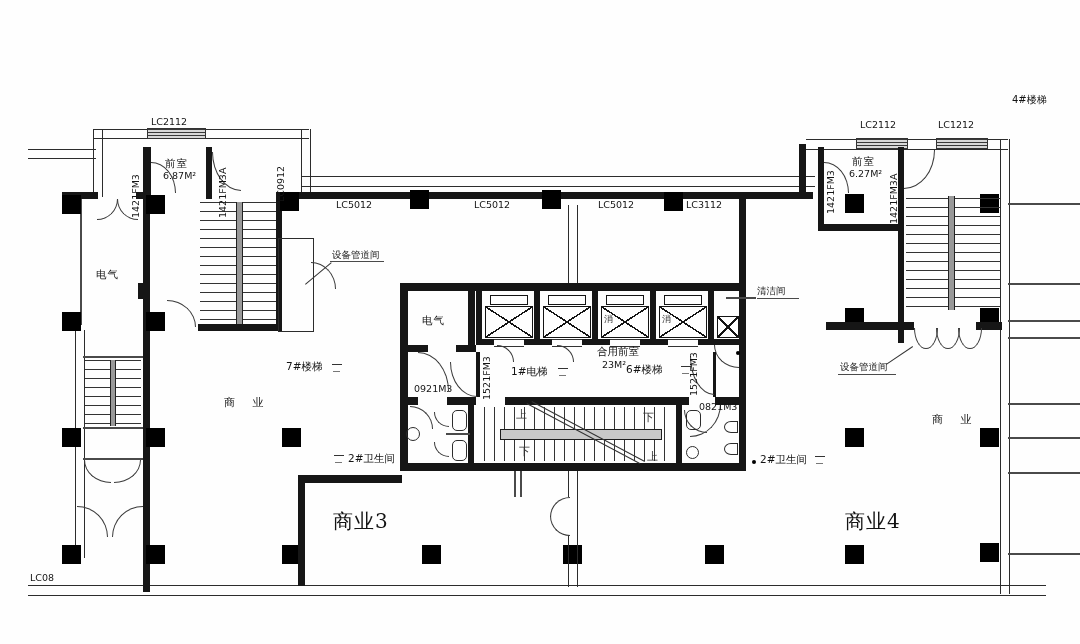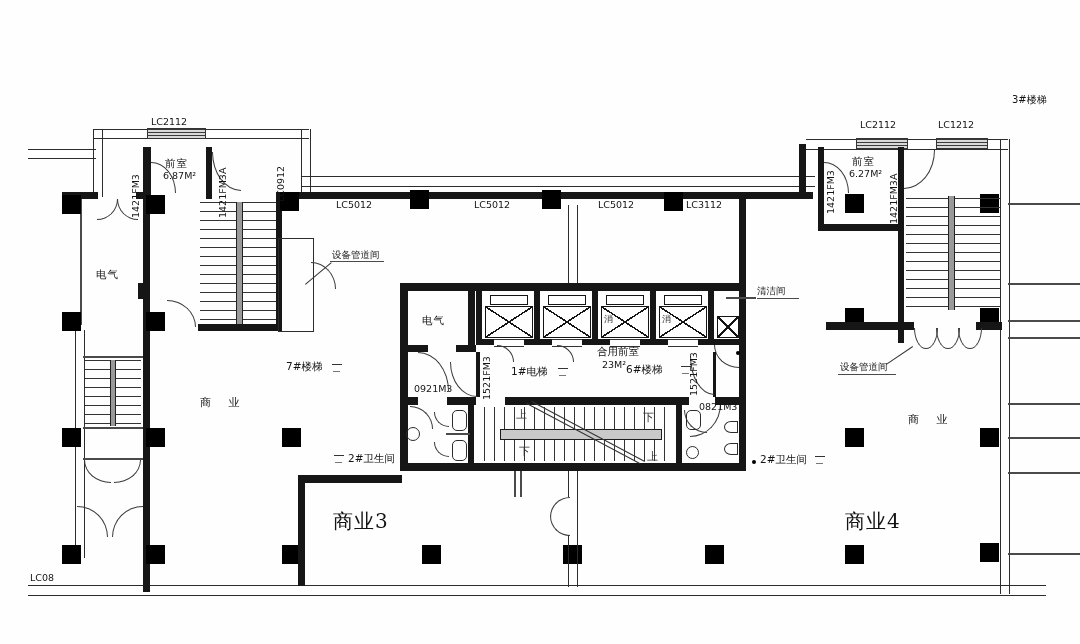--- a/index.html
+++ b/index.html
@@ -27,21 +27,21 @@
   .arc-bl{border-right:none;border-top:none;border-bottom-left-radius:100% 100%;}
   .arc-br{border-left:none;border-top:none;border-bottom-right-radius:100% 100%;}
   .arc-b{border:1.1px solid #3a3a3a;border-top:none;border-bottom-left-radius:50% 100%;border-bottom-right-radius:50% 100%;}
   .ldr{border-top:1.1px solid #333;transform-origin:0 0;height:0;}
   .dot{width:4px;height:4px;background:#000;border-radius:50%;}
   .lbl{font-size:9.5px;line-height:1.05;white-space:nowrap;}
   .lblv{writing-mode:vertical-rl;transform:rotate(180deg);}
   .room{font-size:10.5px;letter-spacing:1px;white-space:nowrap;}
   .big{font-family:"DejaVu Serif",serif;font-size:21px;letter-spacing:1px;white-space:nowrap;}
   .shop{font-family:"DejaVu Serif",serif;font-size:20px;letter-spacing:1px;white-space:nowrap;}
-  .sp{letter-spacing:7px;}
+  .sp{letter-spacing:7px;margin-left:24px;}
   .ud{font-size:11px;color:#333;}
   .dmark{width:10px;height:11px;border-top:1.6px solid #333;
     background:linear-gradient(to right,#777 0 7px,transparent 7px);
     background-size:7px 1px;background-repeat:no-repeat;background-position:1px 6px;}
   .white{background:#fefefe;}
 </style>
 </head>
 <body>
 
 <div id="plan">
@@ -258,21 +258,21 @@
   <div class="abs ud" style="left:643px;top:410px;">下</div>
   <div class="abs ud" style="left:519px;top:444px;">下</div>
   <div class="abs ud" style="left:647px;top:449px;">上</div>
   <div class="abs lbl" style="left:286px;top:361px;font-size:10.5px;">7#楼梯</div>
   <div class="abs room sp" style="left:200px;top:395px;font-size:11px;">商 业</div>
   <div class="abs lbl" style="left:348px;top:453px;font-size:10.5px;">2#卫生间</div>
   <div class="abs shop" style="left:333px;top:508px;">商业3</div>
   <div class="abs lbl" style="left:760px;top:454px;font-size:10.5px;">2#卫生间</div>
   <div class="abs room sp" style="left:908px;top:412px;font-size:11px;">商 业</div>
   <div class="abs shop" style="left:845px;top:508px;">商业4</div>
-  <div class="abs lbl" style="left:1012px;top:95px;font-size:10px;">3#楼梯</div>
+  <div class="abs lbl" style="left:1012px;top:95px;font-size:10px;">4#楼梯</div>
   <div class="abs lbl" style="left:860px;top:120px;">LC2112</div>
   <div class="abs lbl" style="left:938px;top:120px;">LC1212</div>
   <div class="abs lbl lblv" style="left:826px;top:154px;height:60px;">1421FM3</div>
   <div class="abs lbl lblv" style="left:889px;top:156px;height:68px;">1421FM3A</div>
   <div class="abs room" style="left:852px;top:155px;">前室</div>
   <div class="abs lbl" style="left:849px;top:169px;">6.27M²</div>
   <div class="abs lbl" style="left:840px;top:362px;">设备管道间</div>
   <div class="abs lbl" style="left:30px;top:573px;">LC08</div>
 
 </div>

